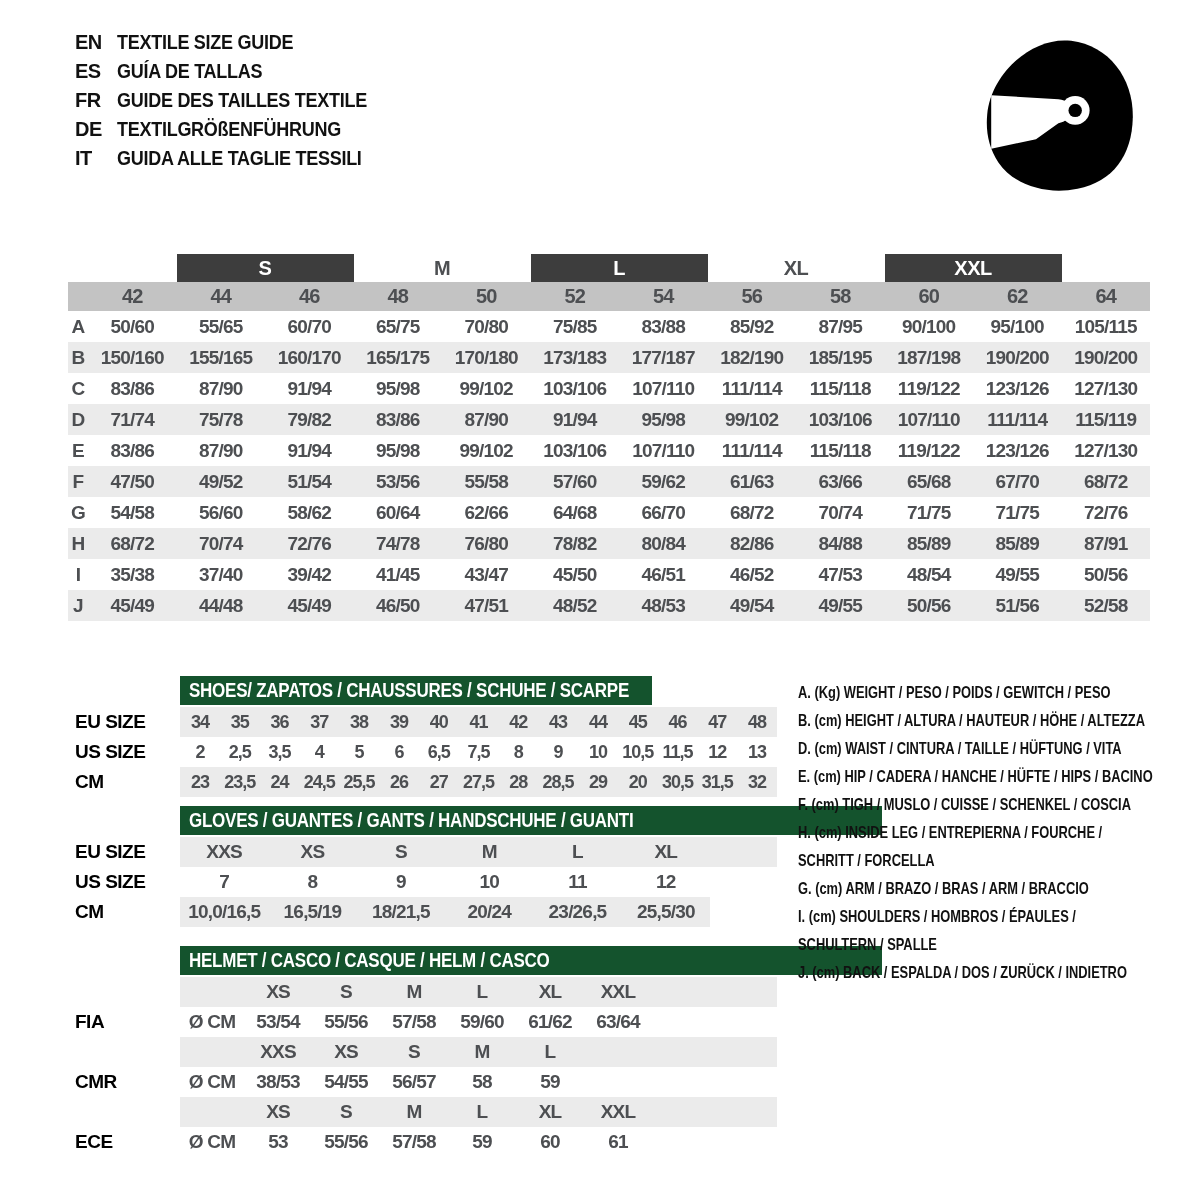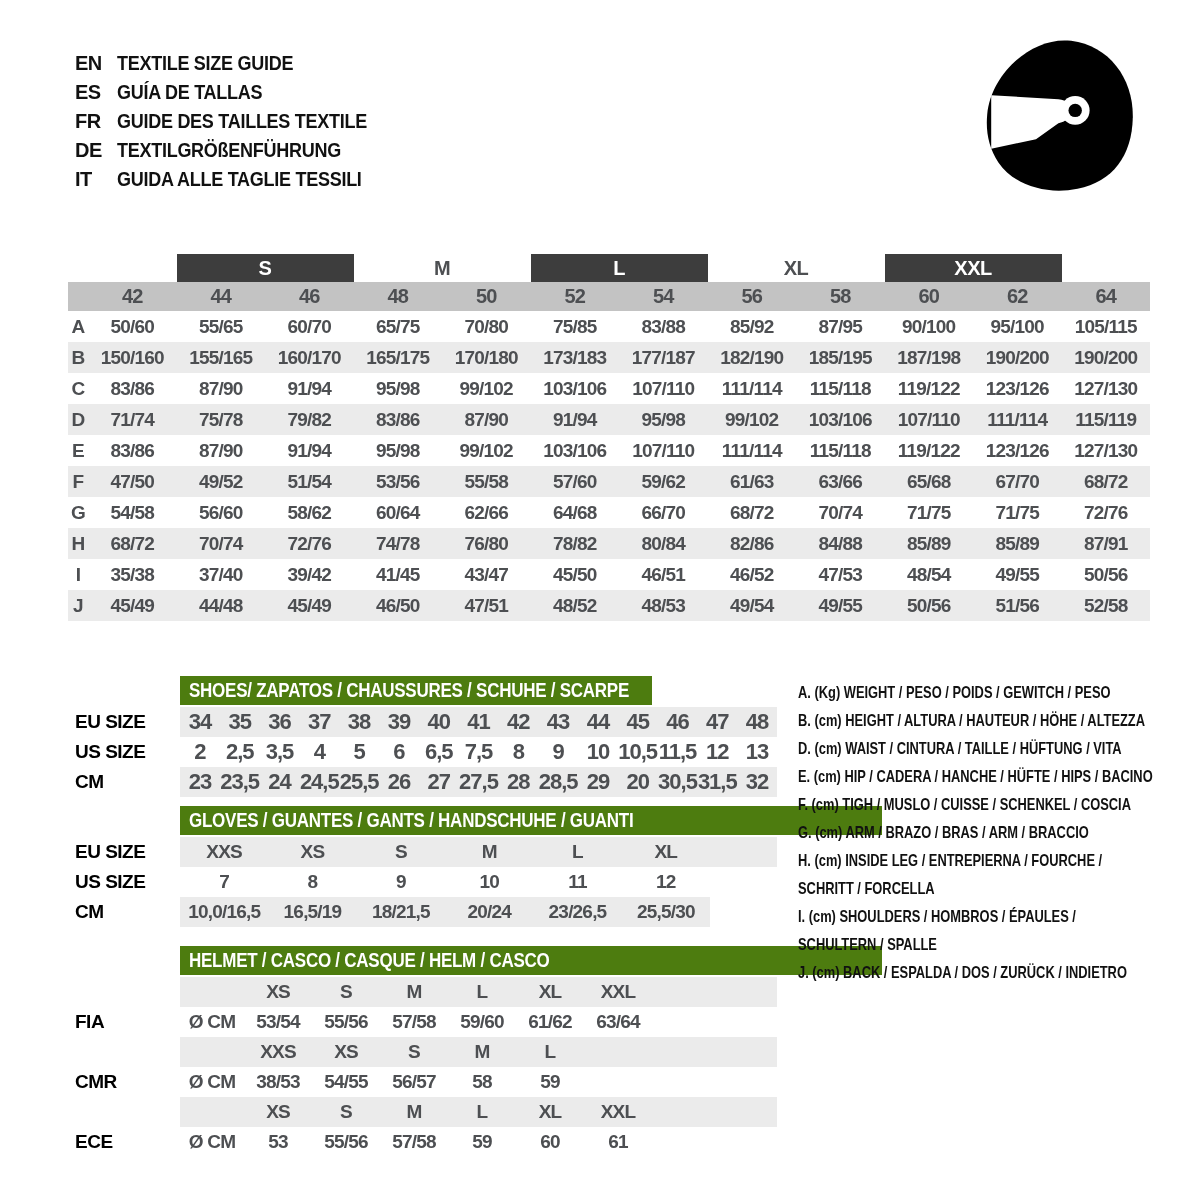--- a/index.html
+++ b/index.html
@@ -1,20 +1,20 @@
 <!DOCTYPE html>
 <html><head>
 <meta charset="utf-8">
 <style>
   html,body{margin:0;padding:0;}
   body{width:1200px;height:1200px;background:#fff;font-family:"Liberation Sans",sans-serif;font-weight:bold;}
   .page{position:relative;width:1200px;height:1200px;overflow:hidden;background:#fff;}
 
   
-  #lang{position:absolute;left:75px;top:49px;}
+  #lang{position:absolute;left:75px;top:28px;}
   .lang-row{display:flex;height:29px;align-items:center;color:#111;}
   .lang-code{width:42px;font-size:20px;letter-spacing:-0.5px;}
   .lang-title{font-size:20px;letter-spacing:-0.3px;transform:scaleX(0.9);transform-origin:0 50%;white-space:nowrap;}
 
   
   #helmet-icon{position:absolute;left:980px;top:36px;width:160px;height:160px;}
 
   
   #main-table{position:absolute;left:68px;top:254px;width:1082px;}
   .trow{display:grid;grid-template-columns:20px repeat(12,1fr);width:1082px;}
@@ -30,30 +30,30 @@
   .cell.letter{font-size:19px;}
 
   
   .sec{position:absolute;left:75px;display:flex;}
   #shoes-sec{top:676px;}
   #gloves-sec{top:806px;}
   #helmet-sec{top:946px;}
   .labels{width:105px;padding-top:31px;box-sizing:border-box;}
   .side-label{height:30px;display:flex;align-items:center;font-size:19px;color:#000000;letter-spacing:-0.5px;white-space:nowrap;}
   .sec-body{width:597px;}
-  .title-bar{height:29px;background:#4d7c0f;color:#fff;display:flex;align-items:center;padding-left:9px;box-sizing:border-box;margin-bottom:2px;}
+  .title-bar{height:29px;background:#14532d;color:#fff;display:flex;align-items:center;padding-left:9px;box-sizing:border-box;margin-bottom:2px;}
   .title-bar span{font-size:20px;letter-spacing:-0.3px;white-space:nowrap;transform:scaleX(0.85);transform-origin:0 50%;}
   .w472{width:472px;}
   .w597{width:702px;}
   .srow{height:30px;width:597px;position:relative;}
   .stripe-full{background:#ebebeb;}
   .stripe-530{background:linear-gradient(90deg,#ebebeb 0 530px,rgba(0,0,0,0) 530px);}
   .grid{display:grid;height:100%;}
   .shoes-grid{grid-template-columns:repeat(15,1fr);width:597px;}
-  .shoes-grid .cell{font-size:22px;letter-spacing:-1px;text-align:center;}
+  .shoes-grid .cell{font-size:18px;letter-spacing:-1px;text-align:center;}
   .gloves-grid{grid-template-columns:repeat(6,1fr);width:530px;}
   .helmet-grid{grid-template-columns:64px repeat(6,68px);width:472px;}
 
   
   #legend{position:absolute;left:798px;top:678px;width:402px;}
   .legend-line{font-size:16.5px;line-height:28px;color:#111;white-space:nowrap;transform:scaleX(0.78);transform-origin:0 50%;}
 </style>
 </head>
 <body>
 
@@ -477,27 +477,27 @@
       <div>
         <div class="legend-line">D. (cm) WAIST / CINTURA / TAILLE / HÜFTUNG / VITA</div>
       </div>
       <div>
         <div class="legend-line">E. (cm) HIP / CADERA / HANCHE / HÜFTE / HIPS /  BACINO</div>
       </div>
       <div>
         <div class="legend-line">F. (cm) TIGH / MUSLO / CUISSE / SCHENKEL / COSCIA</div>
       </div>
       <div>
-        <div class="legend-line">G. (cm) ARM  / BRAZO / BRAS / ARM / BRACCIO</div>
-      </div>
-      <div>
         <div class="legend-line">H. (cm) INSIDE LEG / ENTREPIERNA / FOURCHE /</div>
         <div class="legend-line">SCHRITT / FORCELLA</div>
       </div>
       <div>
+        <div class="legend-line">G. (cm) ARM  / BRAZO / BRAS / ARM / BRACCIO</div>
+      </div>
+      <div>
         <div class="legend-line">I.  (cm) SHOULDERS / HOMBROS / ÉPAULES /</div>
         <div class="legend-line">SCHULTERN / SPALLE</div>
       </div>
       <div>
         <div class="legend-line">J. (cm) BACK / ESPALDA / DOS / ZURÜCK / INDIETRO</div>
       </div>
     </div>
 
 </div>
 

